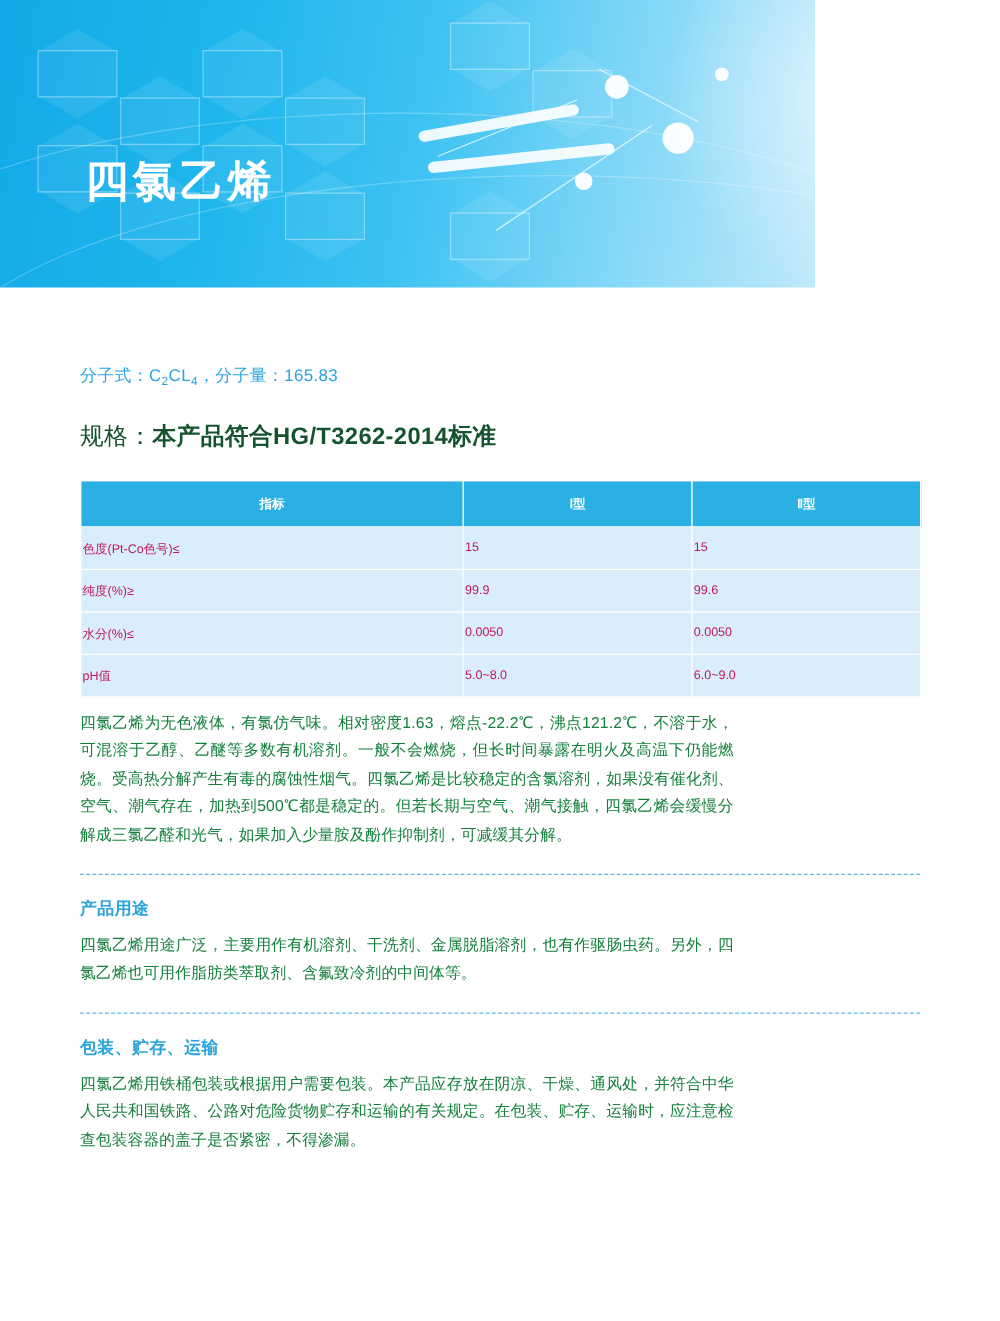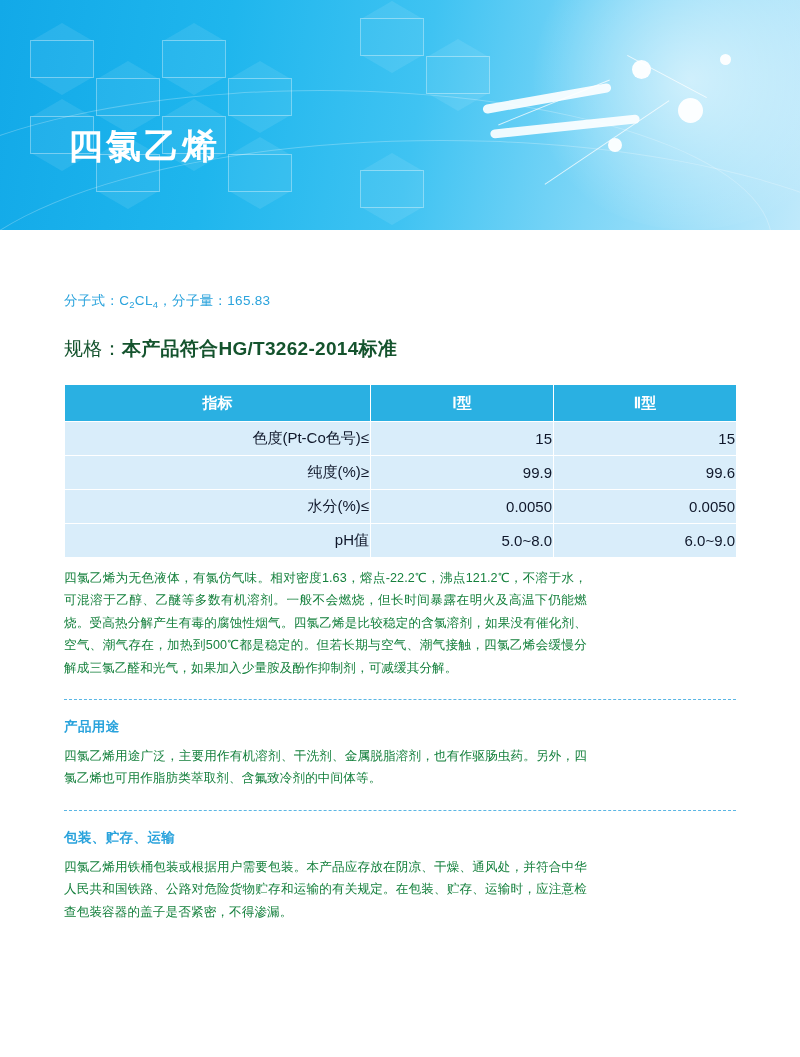--- a/index.html
+++ b/index.html
@@ -12,21 +12,21 @@
     background: #ffffff;
     font-family: "Liberation Sans", sans-serif;
     color: #231815;
     overflow: hidden;
     position: relative;
   }
 
   
   .banner {
     position: relative;
-    width: 800px;
+    width: 652px;
     height: 230px;
     background: linear-gradient(100deg, #12a9e8 0%, #1fb6ed 28%, #3fc3f2 52%, #7ed6f7 74%, #bfe9fb 100%);
     overflow: hidden;
   }
   .banner .hex {
     position: absolute;
     border: 1px solid rgba(255,255,255,0.33);
     width: 62px;
     height: 36px;
     background: rgba(255,255,255,0.06);
@@ -122,37 +122,37 @@
   }
   .spec-line .bold {
     font-weight: bold;
   }
 
   
   table.spec {
     margin-top: 22px;
     width: 672px;
     border-collapse: collapse;
-    font-size: 15px;
+    font-size: 10px;
     table-layout: fixed;
   }
   table.spec th {
     background: #2ab0e2;
     color: #ffffff;
     font-weight: bold;
     height: 34px;
     border: 1px solid #ffffff;
     text-align: center;
   }
   table.spec td {
     background: #d9edfa;
     height: 31px;
     border: 1px solid #ffffff;
-    text-align: right;
-    color: #0f172a;
+    text-align: left;
+    color: #be185d;
   }
   table.spec td.first {
     font-weight: normal;
   }
   .col-a { width: 306px; }
   .col-b { width: 183px; }
   .col-c { width: 183px; }
 
   
   .section-title {

